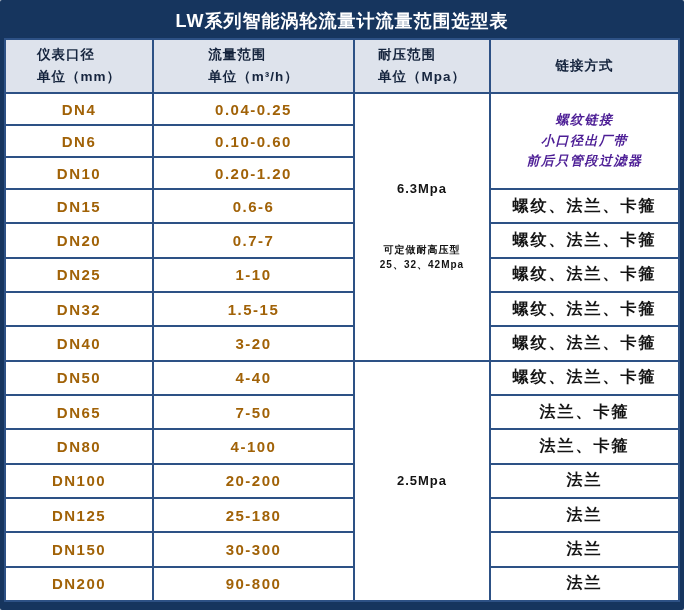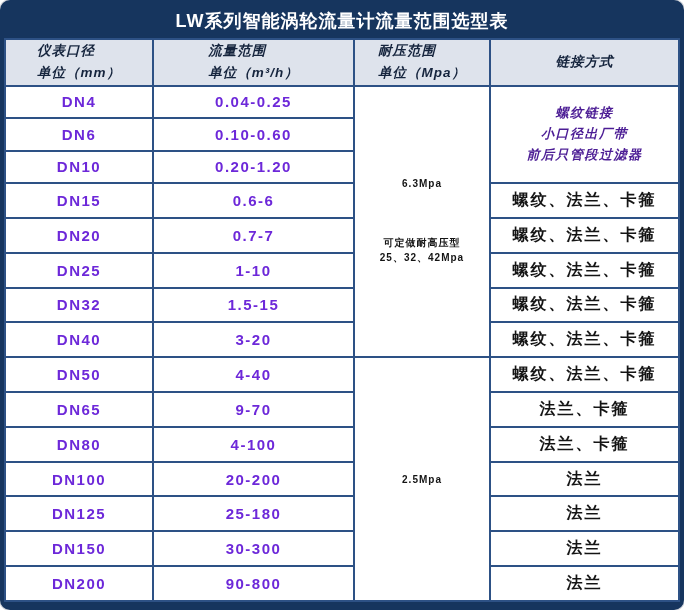--- a/index.html
+++ b/index.html
@@ -5,72 +5,72 @@
   html,body{margin:0;padding:0;background:#ffffff;}
   body{
     width:684px;height:610px;
     font-family:"Liberation Sans","DejaVu Sans",sans-serif;
     -webkit-font-smoothing:antialiased;
   }
   .frame{
     box-sizing:border-box;
     width:684px;height:610px;
     background:#16355e;
-    border-radius:10px;
+    border-radius:2px;
     padding:4px 4px 8px 4px;
     overflow:hidden;
     box-shadow:0 0 0 1px #d2d6dc;
   }
   .title{
     height:34px;
     display:flex;align-items:center;justify-content:center;
     color:#ffffff;
     font-size:18px;font-weight:bold;letter-spacing:1px;
   }
   table.sel{
     width:100%;height:564px;
     border-collapse:collapse;table-layout:fixed;
     background:#ffffff;
   }
   table.sel th,table.sel td{
     border:2px solid #2d5185;
     padding:0 2px;
     vertical-align:middle;
   }
-  thead tr{height:46px;font-style:italic;}
+  thead tr{height:54px;}
   th{
     background:#dee3ec;
     font-weight:bold;
     text-align:center;
   }
   .hblock{
     display:inline-block;text-align:left;
     color:#15243d;font-size:13.5px;font-weight:bold;
     line-height:1.65;letter-spacing:1px;
   }
   td.dn-cell,td.range-cell{
     text-align:center;
-    font-size:15px;font-weight:bold;color:#6d28d9;
+    font-size:15px;font-weight:bold;color:#a16207;
     letter-spacing:1.5px;
   }
   td.conn-cell{
     text-align:center;
     font-size:16px;font-weight:bold;color:#141414;
     letter-spacing:2px;
   }
   td.conn-merged{
     text-align:center;
     font-size:13px;font-weight:bold;color:#4c1d95;
     letter-spacing:1.5px;line-height:1.6;font-style:italic;
   }
   td.pressure-cell{
     text-align:center;
     font-weight:bold;color:#141414;
   }
-  .pmain{font-size:10px;letter-spacing:1px;}
+  .pmain{font-size:13px;letter-spacing:1px;}
   .pnote{margin-top:46px;font-size:10px;letter-spacing:1px;line-height:1.5;}
 </style>
 </head>
 <body>
 
 <div class="frame">
   <div class="title">LW系列智能涡轮流量计流量范围选型表</div>
 
   <table class="sel">
     <colgroup>
@@ -159,21 +159,21 @@
       <tr>
         <td class="dn-cell">DN50</td>
         <td class="range-cell">4-40</td>
         <td class="pressure-cell" rowspan="7">
           <div class="pmain">2.5Mpa</div>
         </td>
         <td class="conn-cell">螺纹、法兰、卡箍</td>
       </tr>
       <tr>
         <td class="dn-cell">DN65</td>
-        <td class="range-cell">9-70</td>
+        <td class="range-cell">7-50</td>
         <td class="conn-cell">法兰、卡箍</td>
       </tr>
       <tr>
         <td class="dn-cell">DN80</td>
         <td class="range-cell">4-100</td>
         <td class="conn-cell">法兰、卡箍</td>
       </tr>
       <tr>
         <td class="dn-cell">DN100</td>
         <td class="range-cell">20-200</td>

